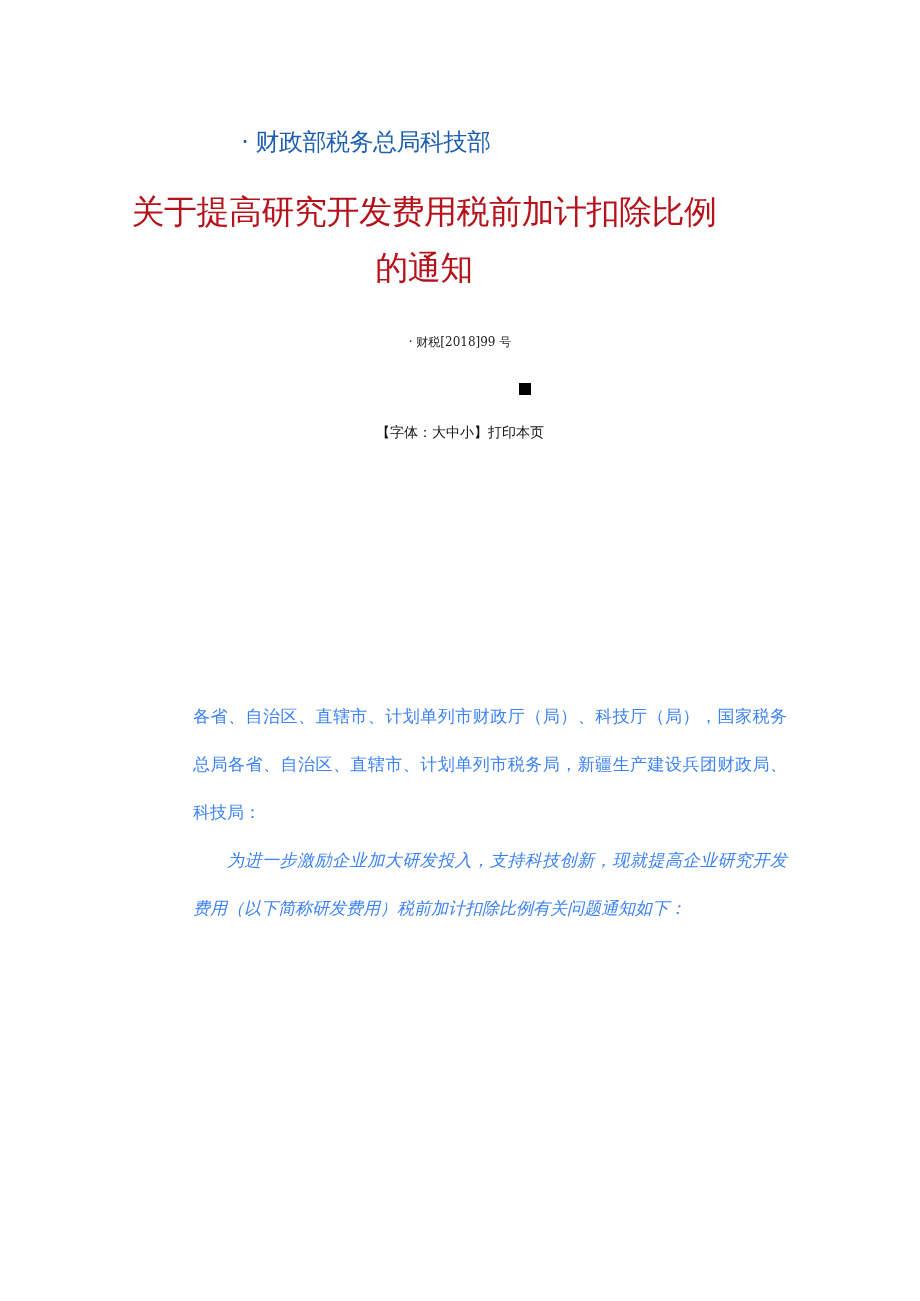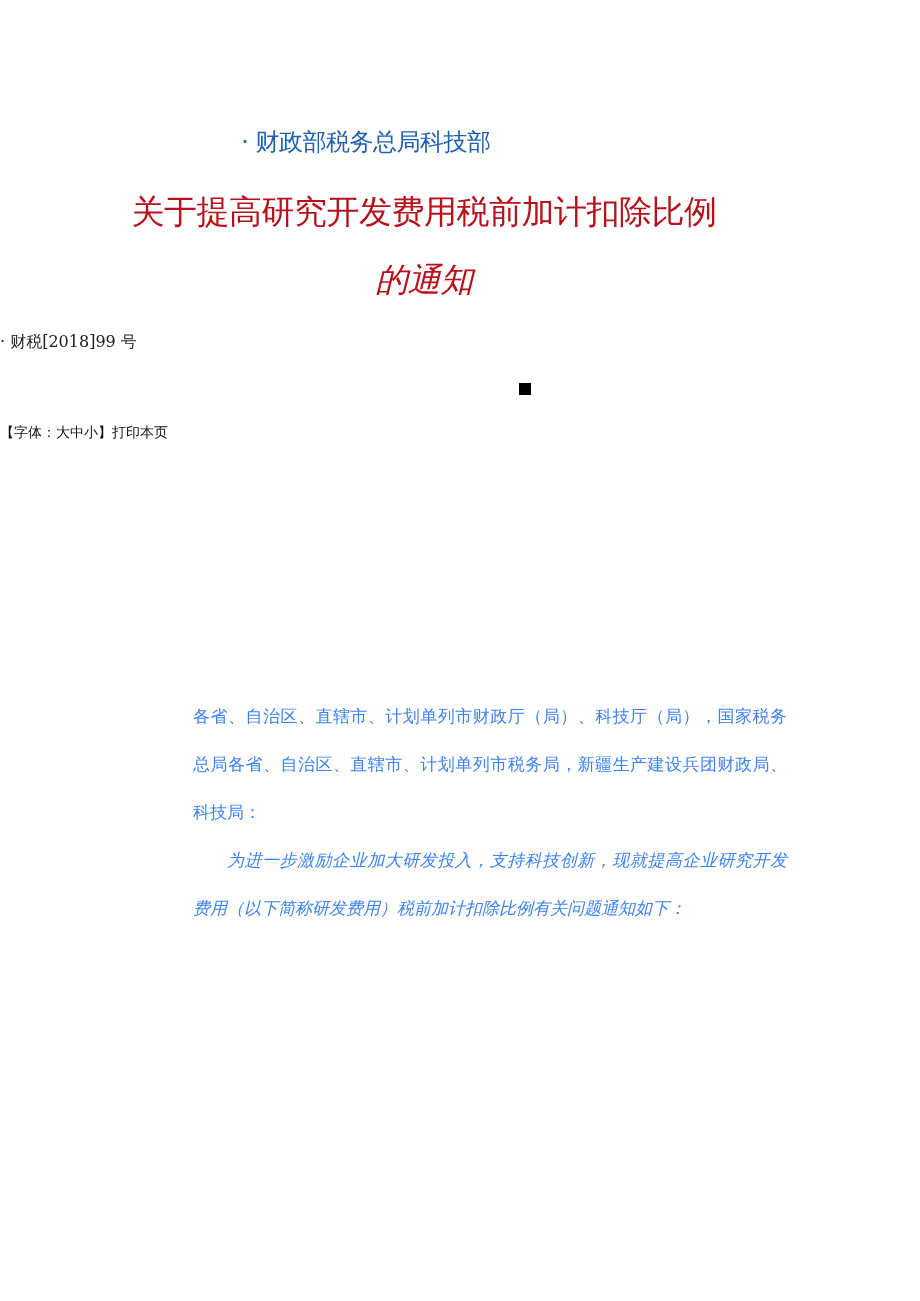--- a/index.html
+++ b/index.html
@@ -31,45 +31,46 @@
       left: 0;
       width: 848px;
       text-align: center;
       color: #b5121b;
       font-size: 33px;
       line-height: 44px;
       letter-spacing: -0.5px;
       font-family: "DejaVu Sans", sans-serif;
     }
     .title-line.l1 { top: 190px; }
-    .title-line.l2 { top: 258px; font-style: italic; }
+    .title-line.l2 { top: 246px; }
     .docno {
       position: absolute;
       left: 0;
       width: 920px;
       top: 330px;
-      text-align: left;
+      text-align: center;
       color: #222222;
-      font-size: 16px;
+      font-size: 12px;
       line-height: 24px;
       font-family: "DejaVu Serif", serif;
     }
     .square {
       position: absolute;
       left: 519px;
       top: 383px;
       width: 12px;
       height: 12px;
       background: #000000;
     }
     .fontbar {
       position: absolute;
       left: 0;
       width: 920px;
       top: 421px;
+      text-align: center;
       color: #111111;
       font-size: 14px;
       line-height: 22px;
       font-family: "DejaVu Sans", sans-serif;
     }
     .fontbar span { cursor: pointer; }
     .body {
       position: absolute;
       left: 193px;
       width: 594px;

